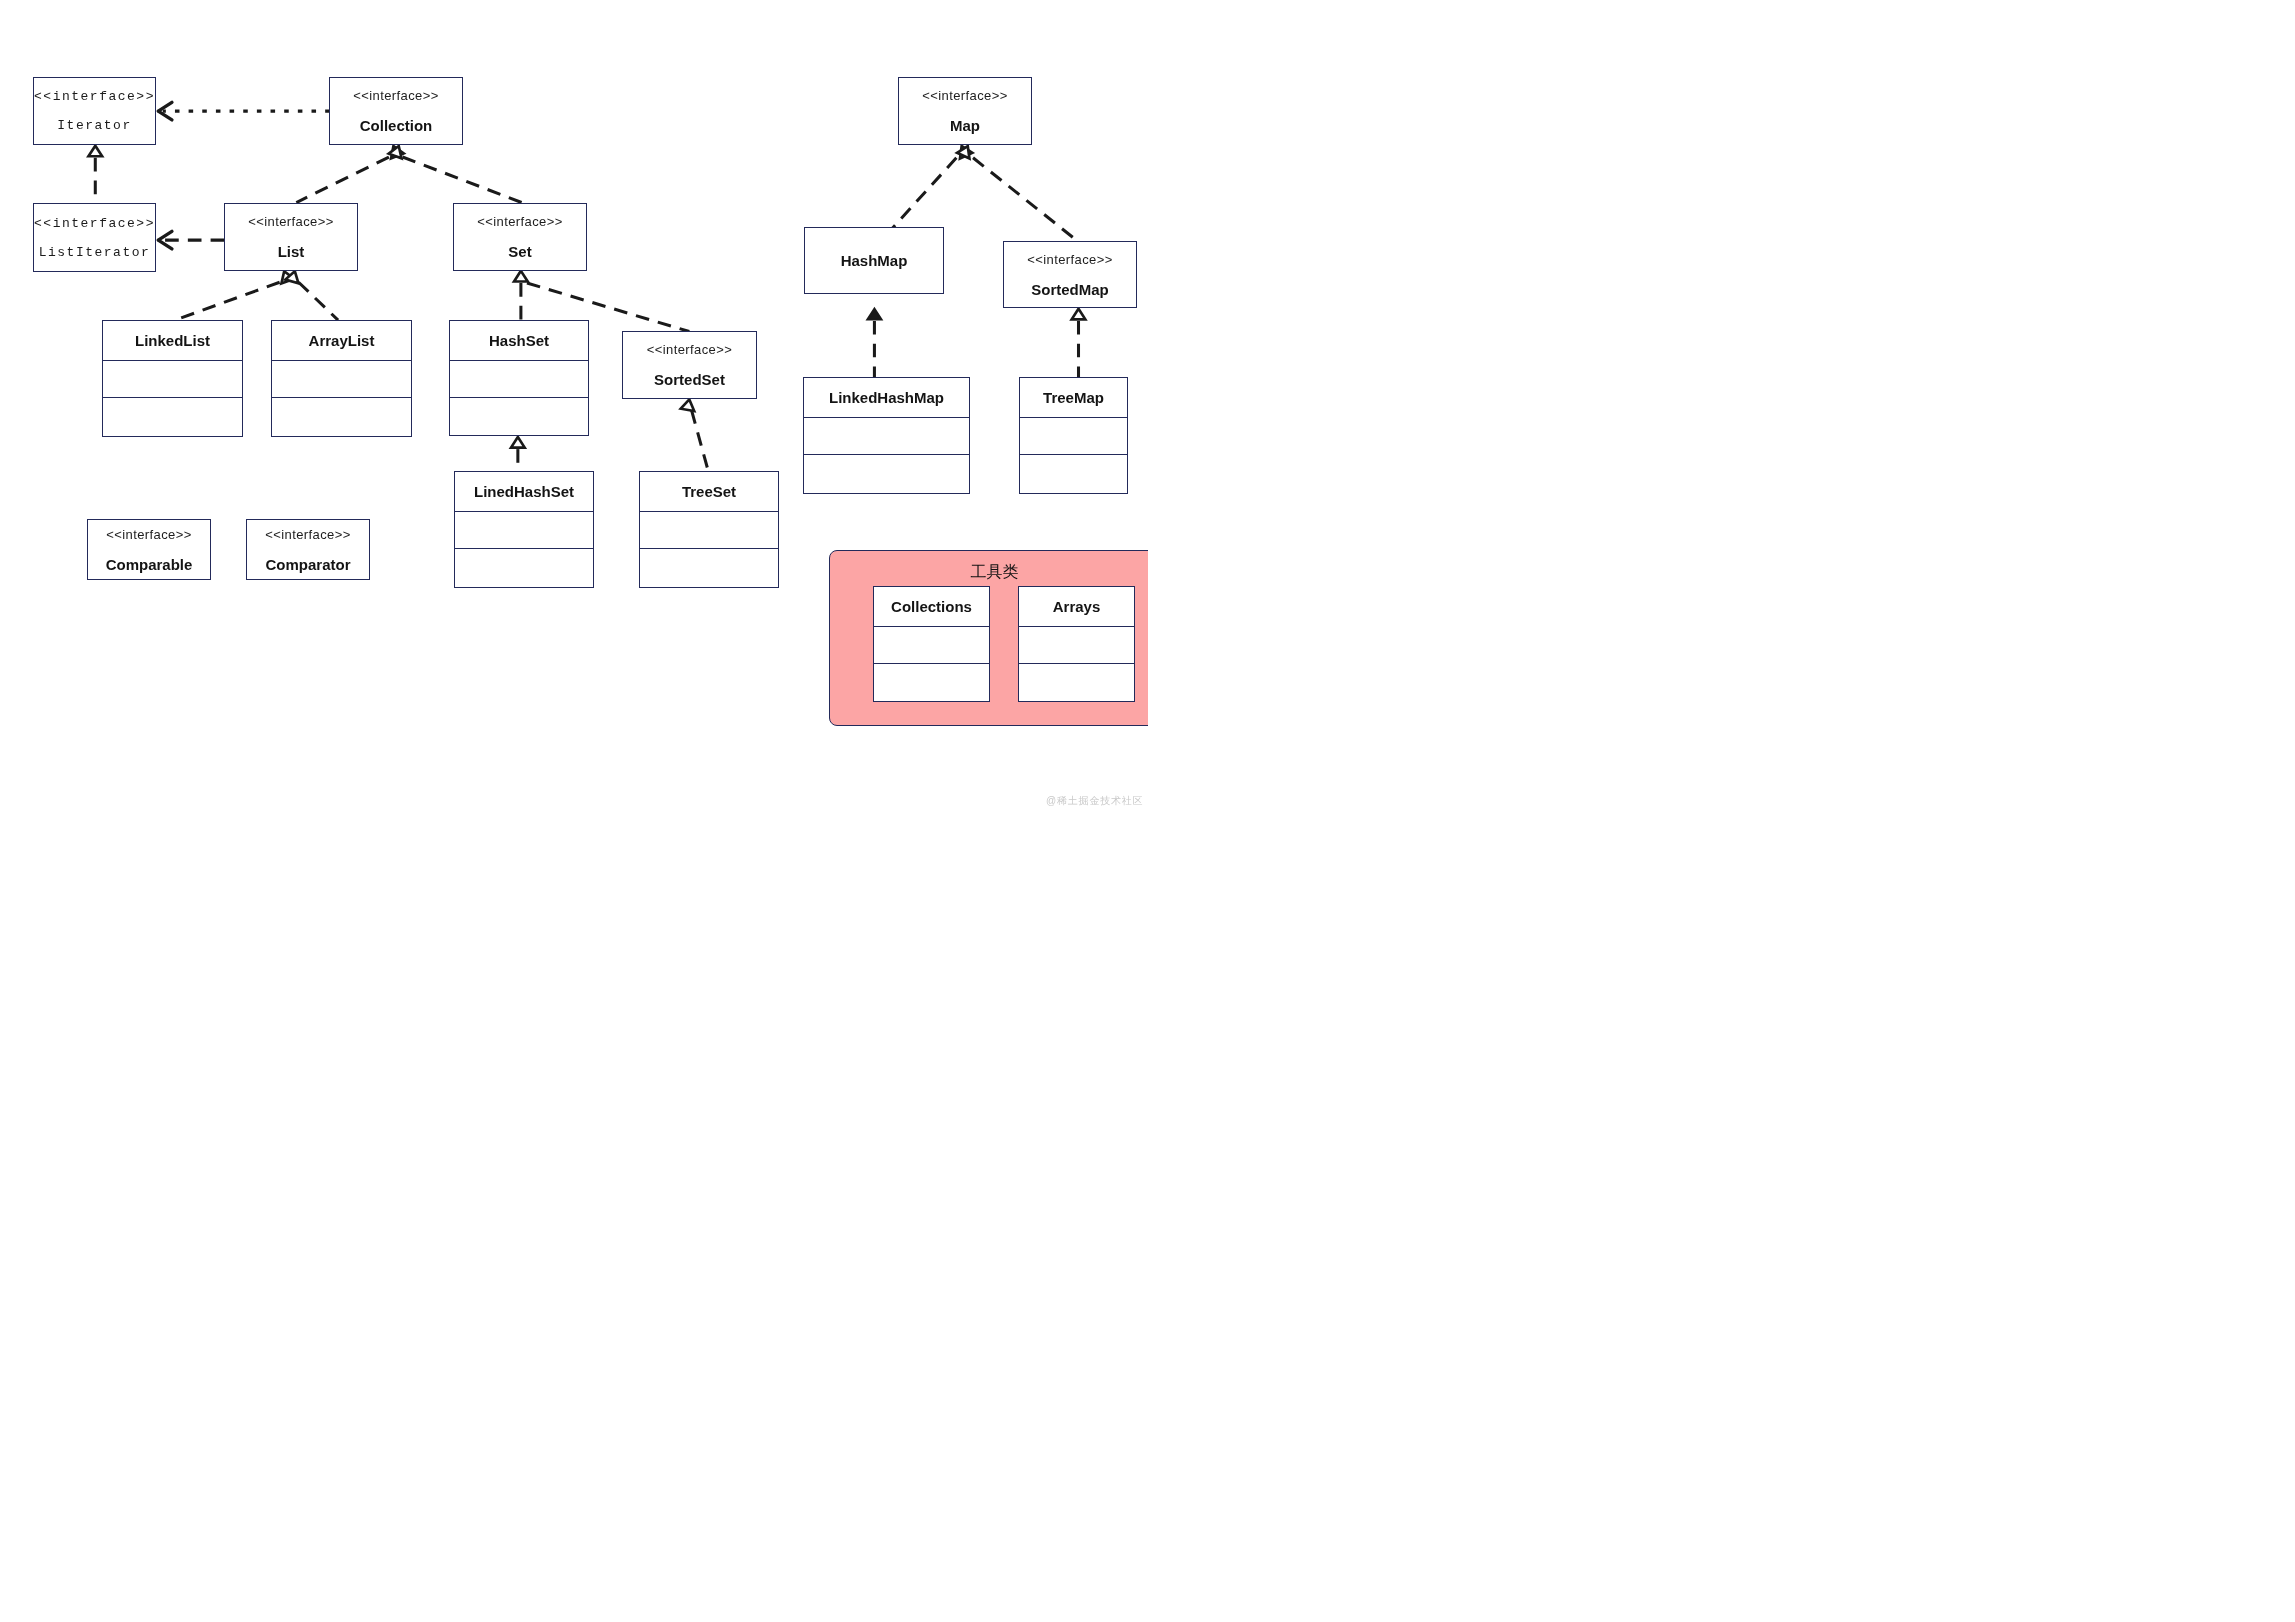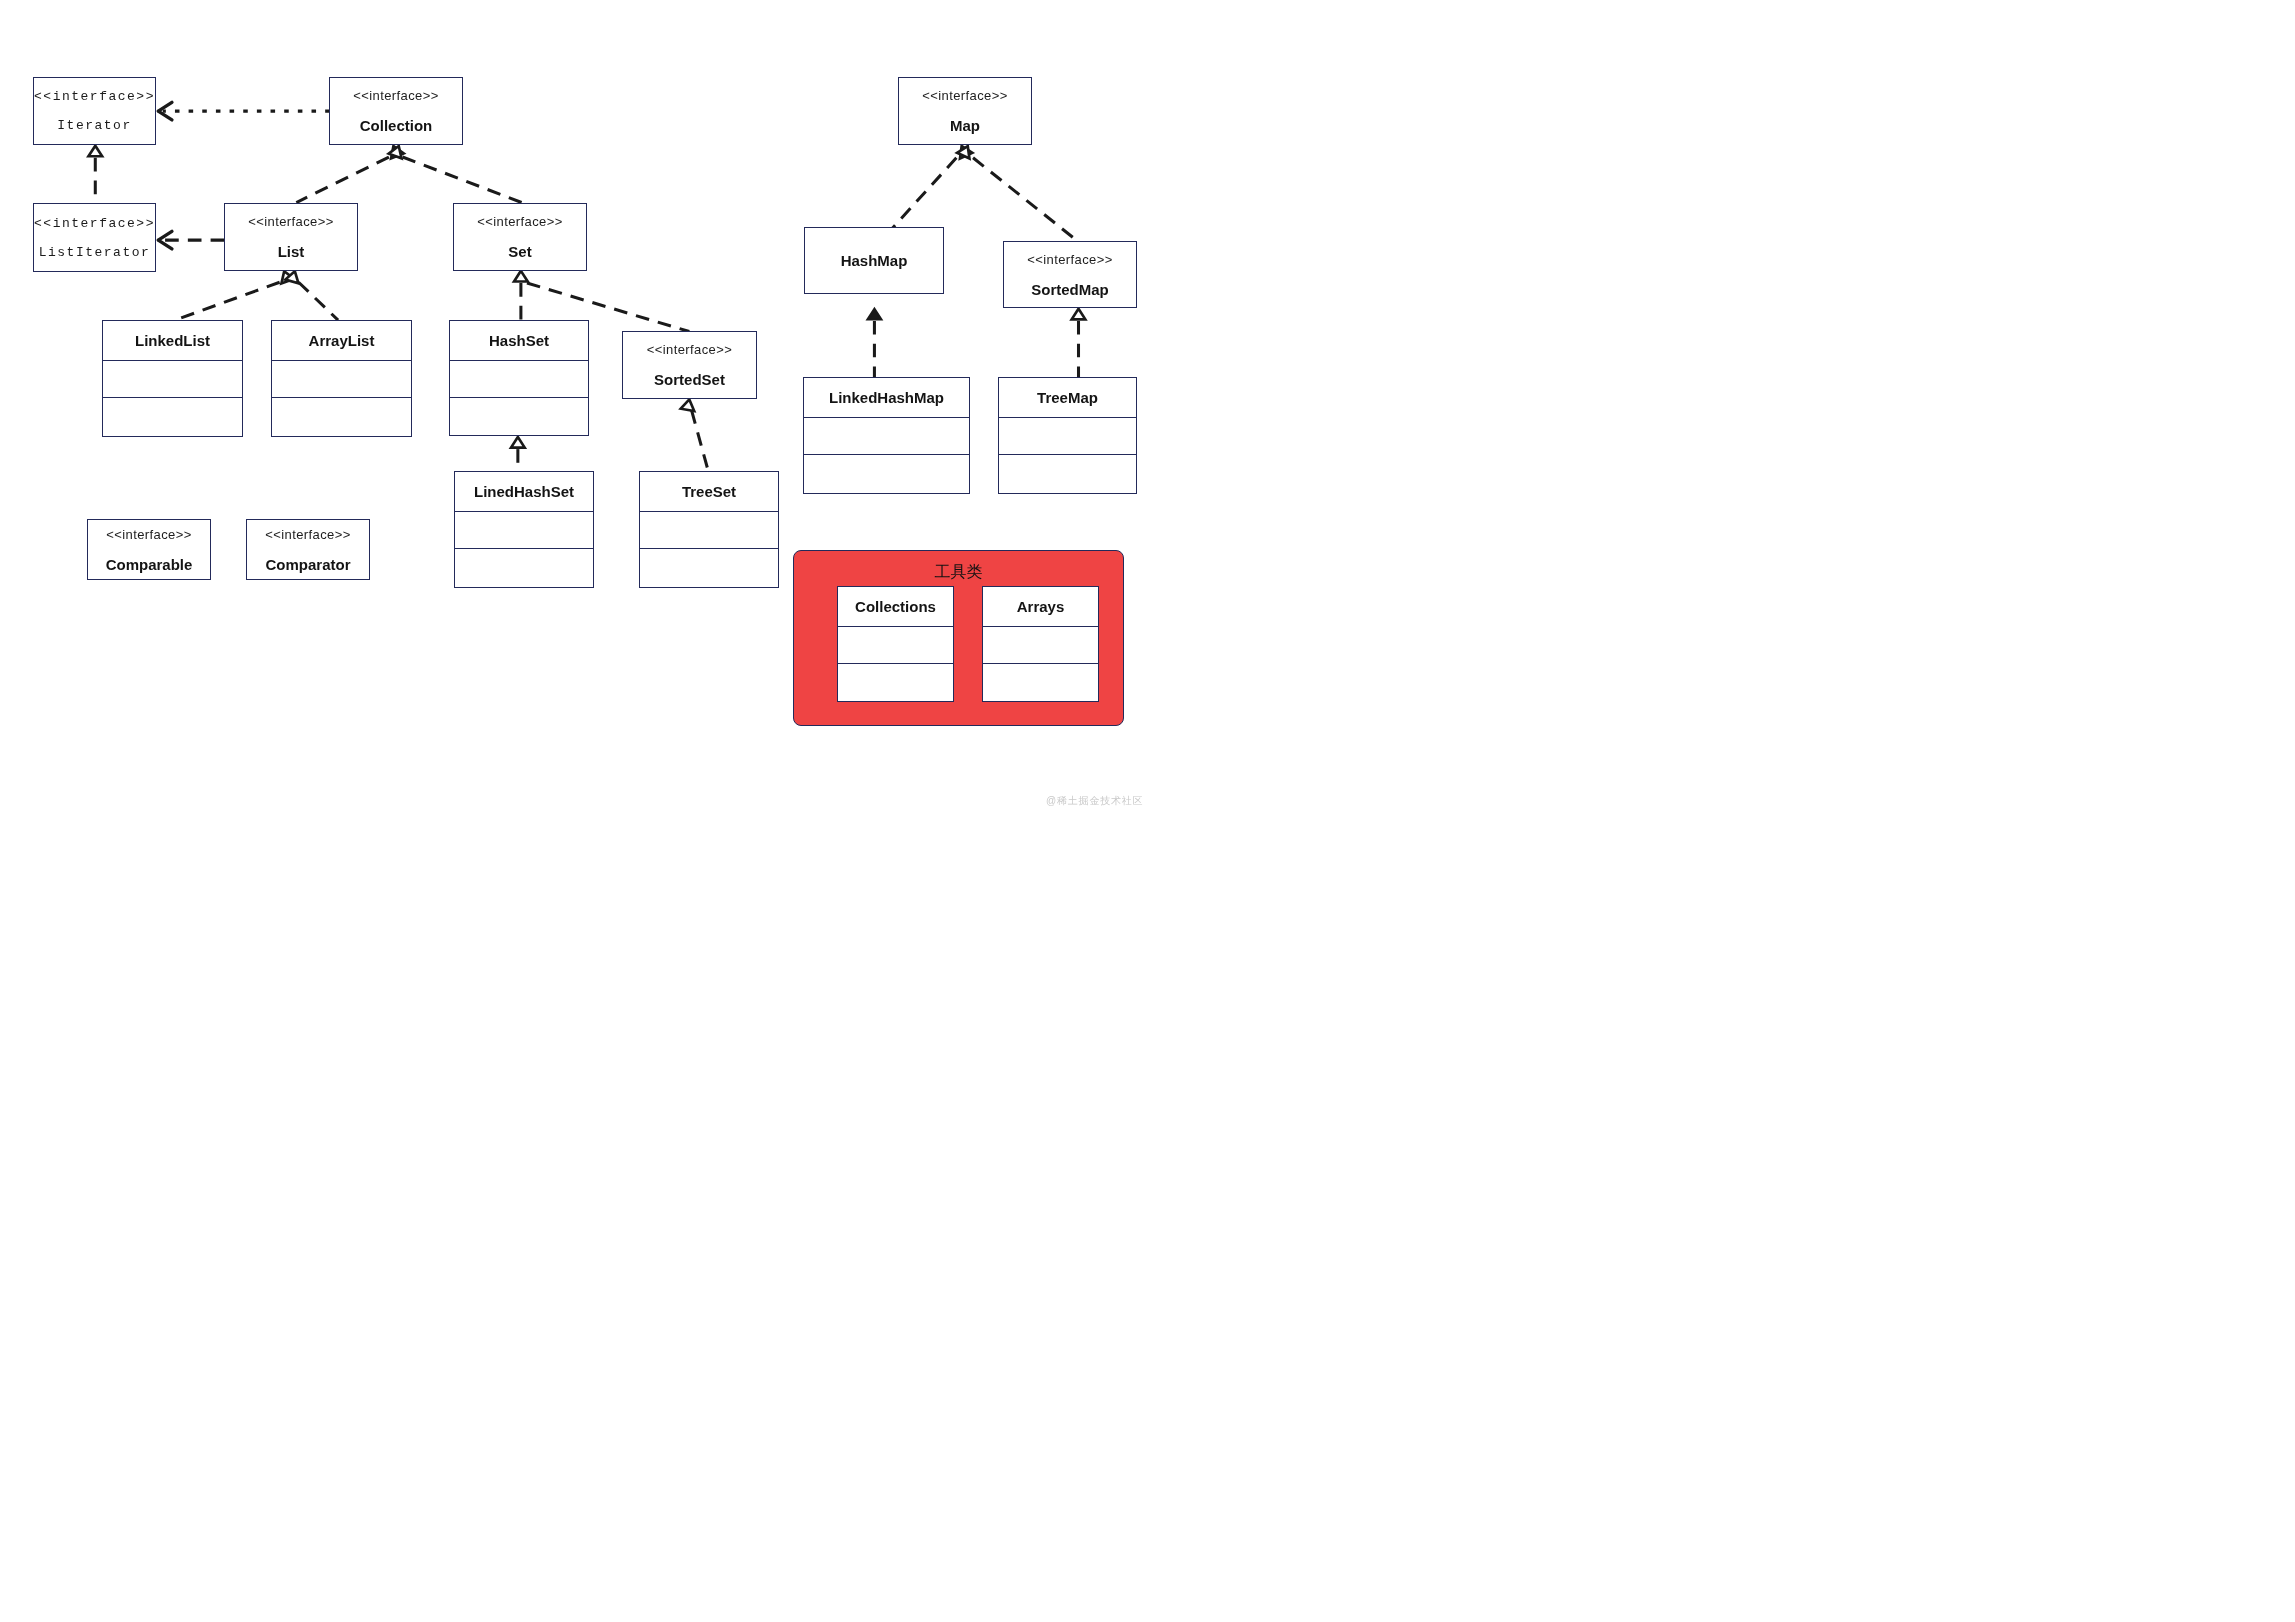--- a/index.html
+++ b/index.html
@@ -50,21 +50,22 @@
     font-size:15px;font-weight:700;color:#141414;
   }
   .cls .c2{height:36px;flex:none;border-bottom:1.5px solid var(--border);}
   .cls .c3{flex:1;}
 
   .group{
     position:absolute;
     border:1.9px solid var(--border);
     border-radius:8px;
     box-sizing:border-box;
-    background:#ef4444;
+    background:#fca5a5;
+    margin-left:36px;
   }
   .group-title{
     text-align:center;
     padding-top:10.6px;
     font-size:16px;
     color:#111111;
   }
   .watermark{
     position:absolute;
     right:4.6px;
@@ -239,21 +240,21 @@
     <div class="c2"></div>
     <div class="c3"></div>
   </div>
 
   <div class="box cls" style="left:803px;top:377px;width:167px;height:117px">
     <div class="c1">LinkedHashMap</div>
     <div class="c2"></div>
     <div class="c3"></div>
   </div>
 
-  <div class="box cls" style="left:998px;top:377px;width:139px;height:117px">
+  <div class="box cls" style="left:1019px;top:377px;width:109px;height:117px">
     <div class="c1">TreeMap</div>
     <div class="c2"></div>
     <div class="c3"></div>
   </div>
 
   <div class="group" style="left:793px;top:550px;width:331px;height:176px">
     <div class="group-title">工具类</div>
 
     <div class="box cls" style="left:43px;top:35px;width:117px;height:116px">
       <div class="c1">Collections</div>

